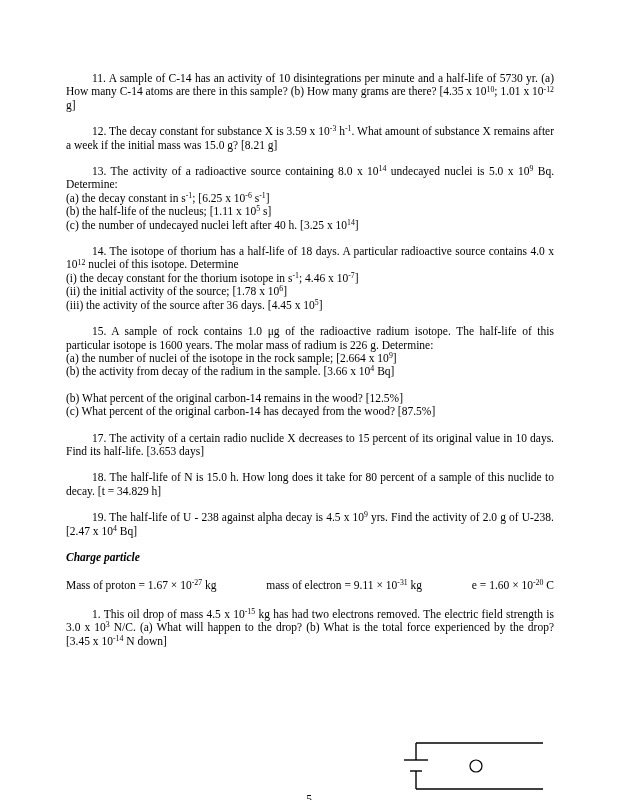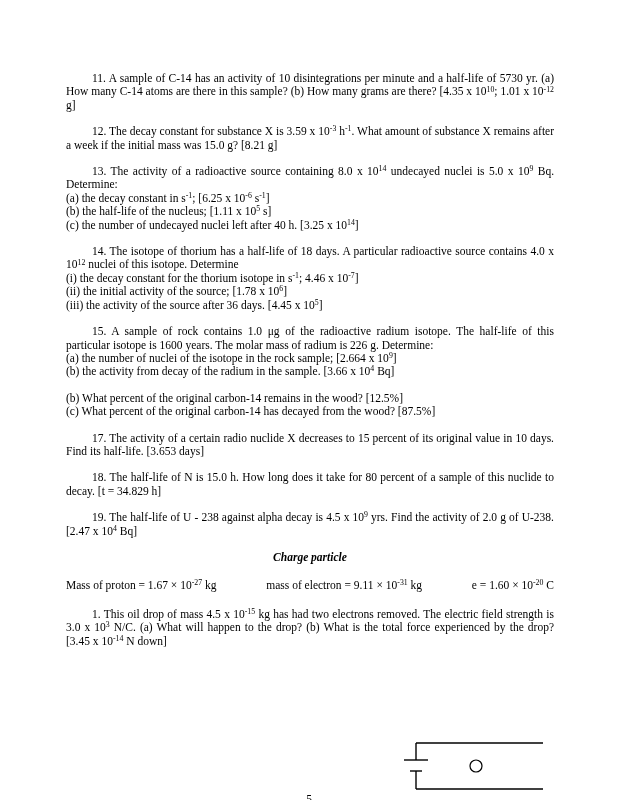--- a/index.html
+++ b/index.html
@@ -42,21 +42,21 @@
     font-size: 0.68em;
     line-height: 0;
     vertical-align: baseline;
     position: relative;
     top: -0.5em;
   }
   .section-title {
     font-size: 11.5px;
     font-weight: bold;
     font-style: italic;
-    text-align: center;
+    text-align: left;
     margin: 4px 0 15px 0;
   }
   .constants-row {
     display: flex;
     justify-content: space-between;
     margin: 0 0 15px 0;
     white-space: nowrap;
   }
   .diagram {
     position: absolute;

